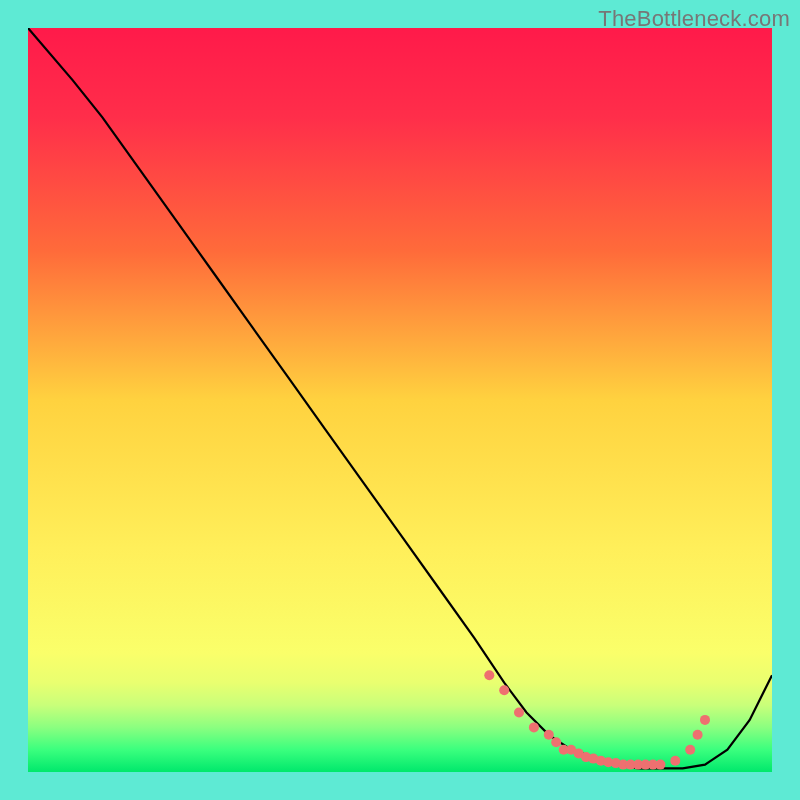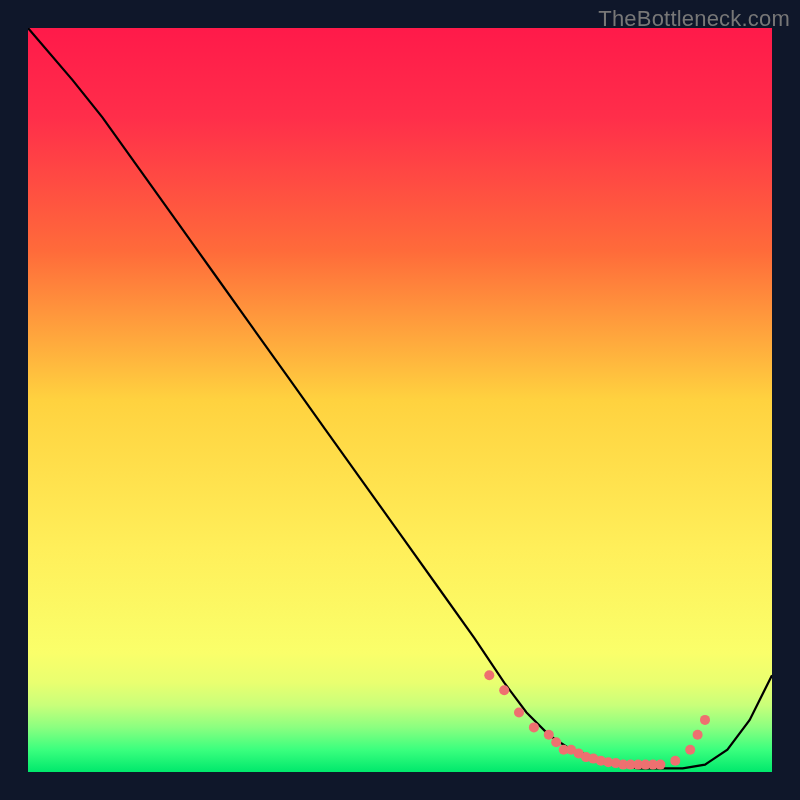--- a/index.html
+++ b/index.html
@@ -8,21 +8,21 @@
     width: 800px;
     height: 800px;
     background: #000;
     overflow: hidden;
     font-family: Arial, Helvetica, sans-serif;
   }
   .stage {
     position: relative;
     width: 800px;
     height: 800px;
-    background: #0f172a;
+    background: #5eead4;
   }
   .plot {
     position: absolute;
     left: 28px;
     top: 28px;
     width: 744px;
     height: 744px;
     
   }
   .watermark {

